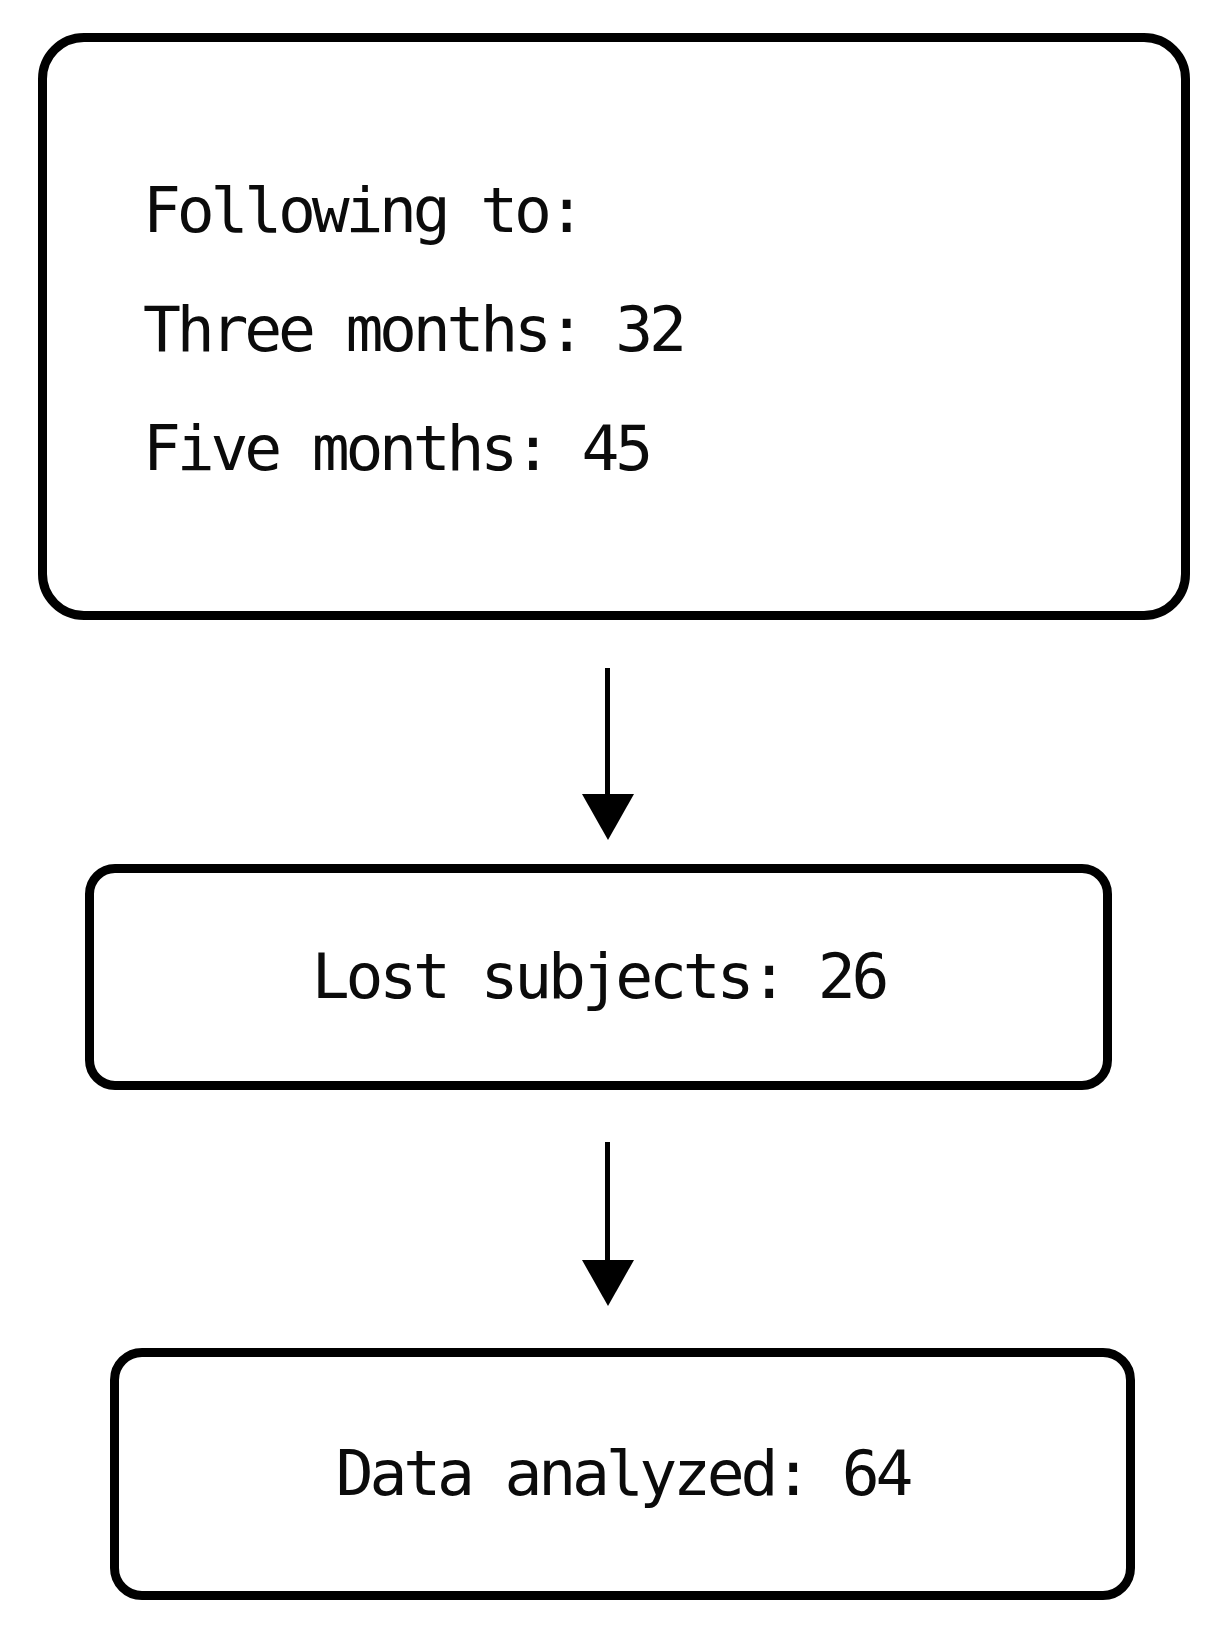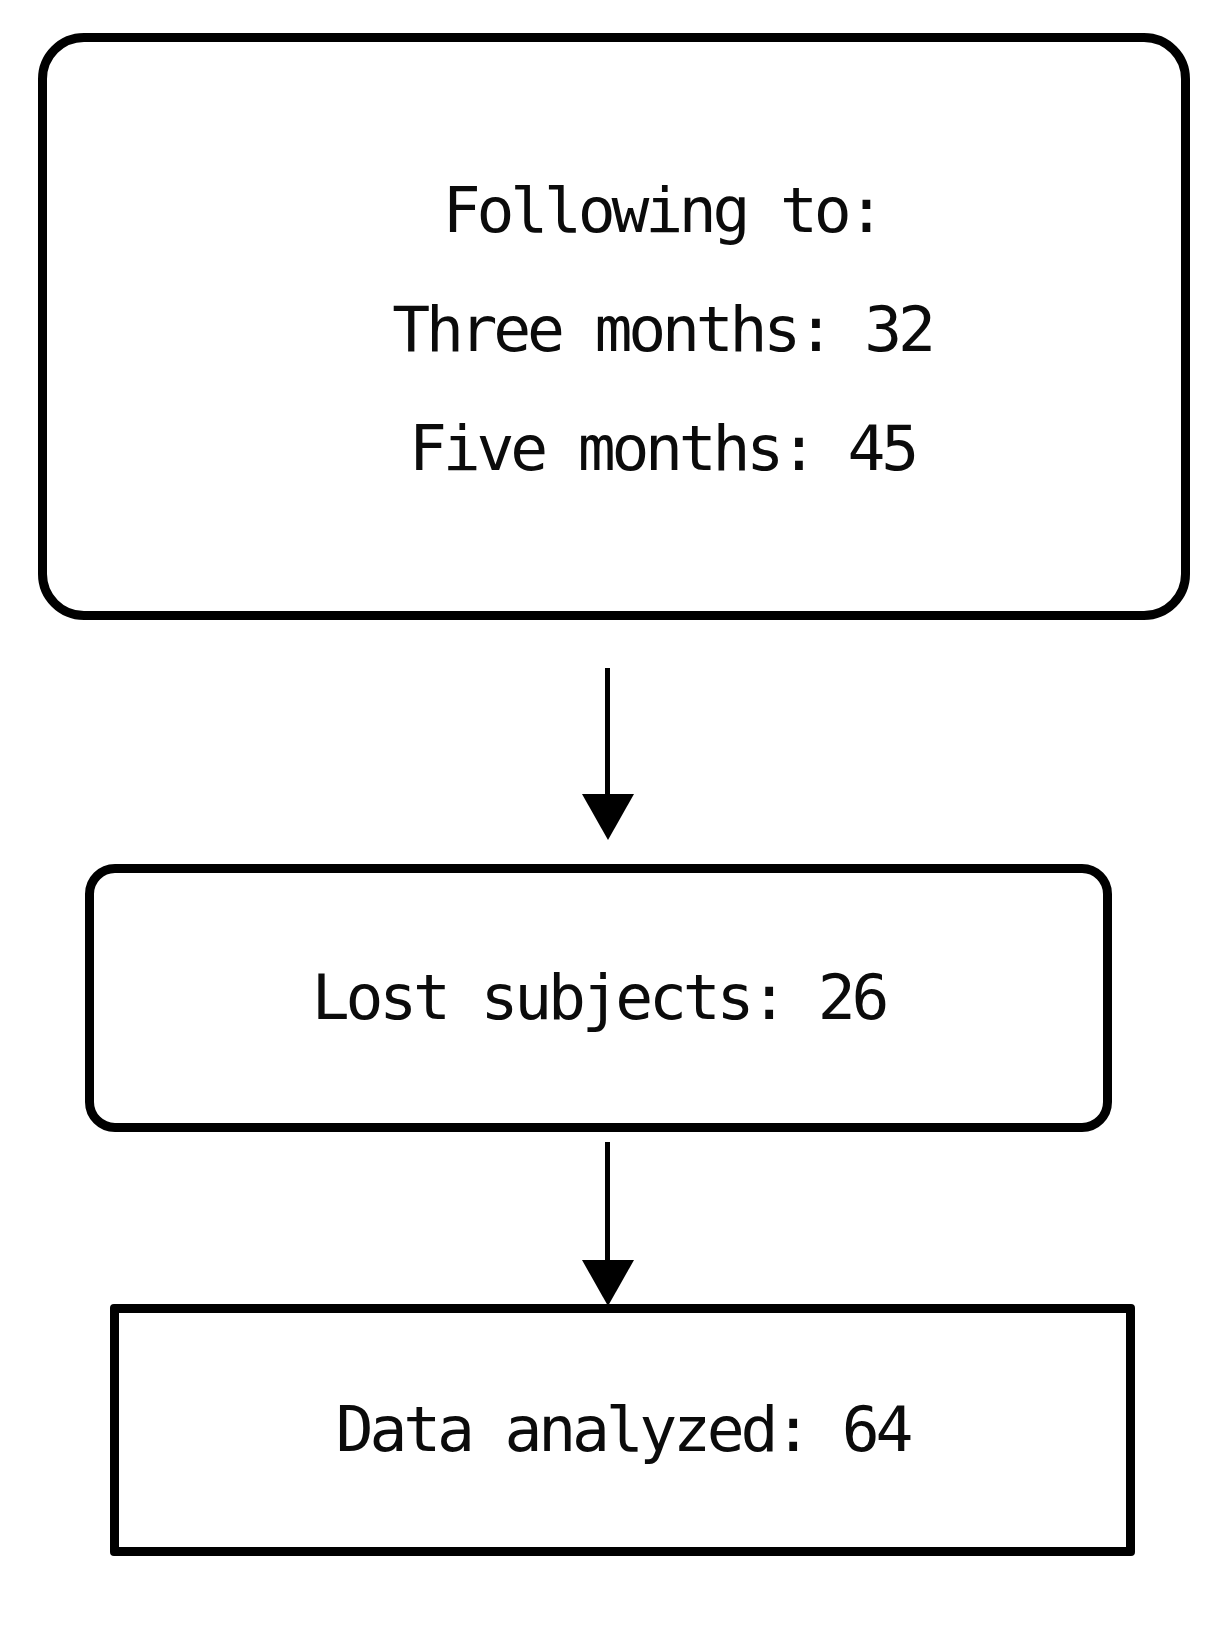--- a/index.html
+++ b/index.html
@@ -28,40 +28,40 @@
     flex-direction: column;
     justify-content: center;
   }
 
   .node-following {
     left: 38px;
     top: 33px;
     width: 1152px;
     height: 587px;
     border-radius: 46px;
-    align-items: center;
+    align-items: flex-start;
     padding-left: 96px;
     padding-top: 6px;
   }
 
   .node-lost {
     left: 85px;
     top: 864px;
     width: 1027px;
-    height: 268px;
+    height: 226px;
     border-radius: 30px;
     align-items: center;
   }
 
   .node-analyzed {
     left: 110px;
-    top: 1304px;
+    top: 1348px;
     width: 1025px;
     height: 252px;
-    border-radius: 4px;
+    border-radius: 32px;
     align-items: center;
   }
 
   
   .line {
     font-family: "DejaVu Sans Mono", monospace;
     font-size: 63px;
     line-height: 119px;
     color: #0b0b0b;
     letter-spacing: -4.2px;

